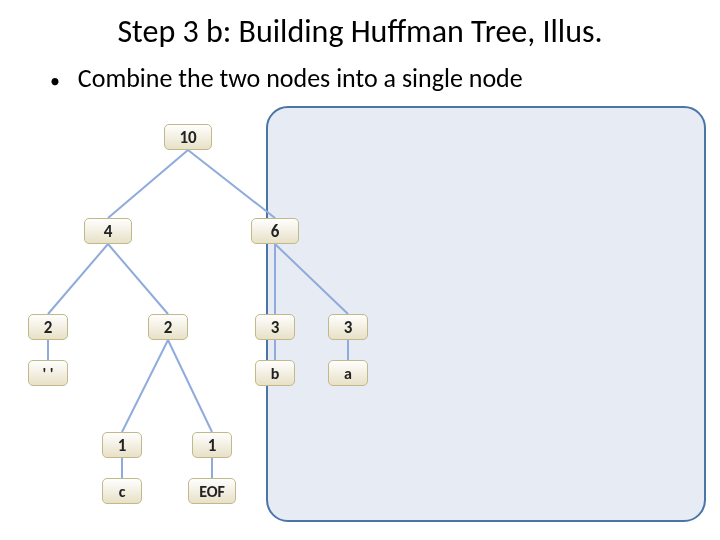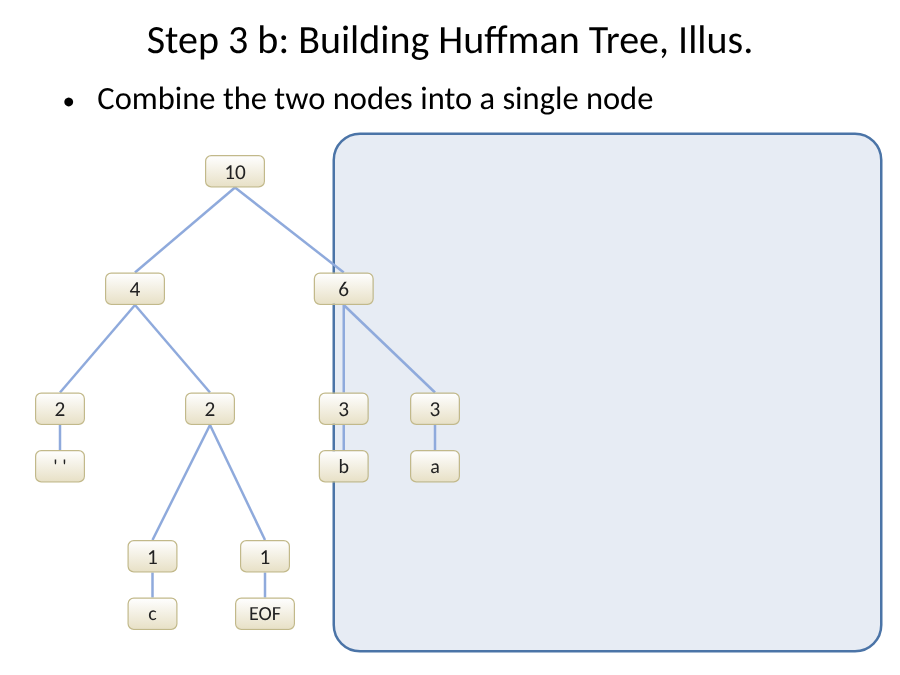--- a/index.html
+++ b/index.html
@@ -65,20 +65,21 @@
     box-sizing: border-box;
     background: linear-gradient(#fefefe, #e8e1c7);
     border: 1px solid #c2b98a;
     border-radius: 5px;
     text-align: center;
     display: flex;
     align-items: center;
     justify-content: center;
     font-size: 17px;
     color: #222;
+    font-weight: bold;
   }
   .n-w  { width: 48px; height: 26px; }
   .n-sm { width: 40px; height: 26px; }
   .n-lb { width: 40px; height: 26px; font-size: 16px; }
   .n-eof{ width: 48px; height: 26px; font-size: 16px; }
 </style>
 </head>
 <body>
 
 <div class="slide">

